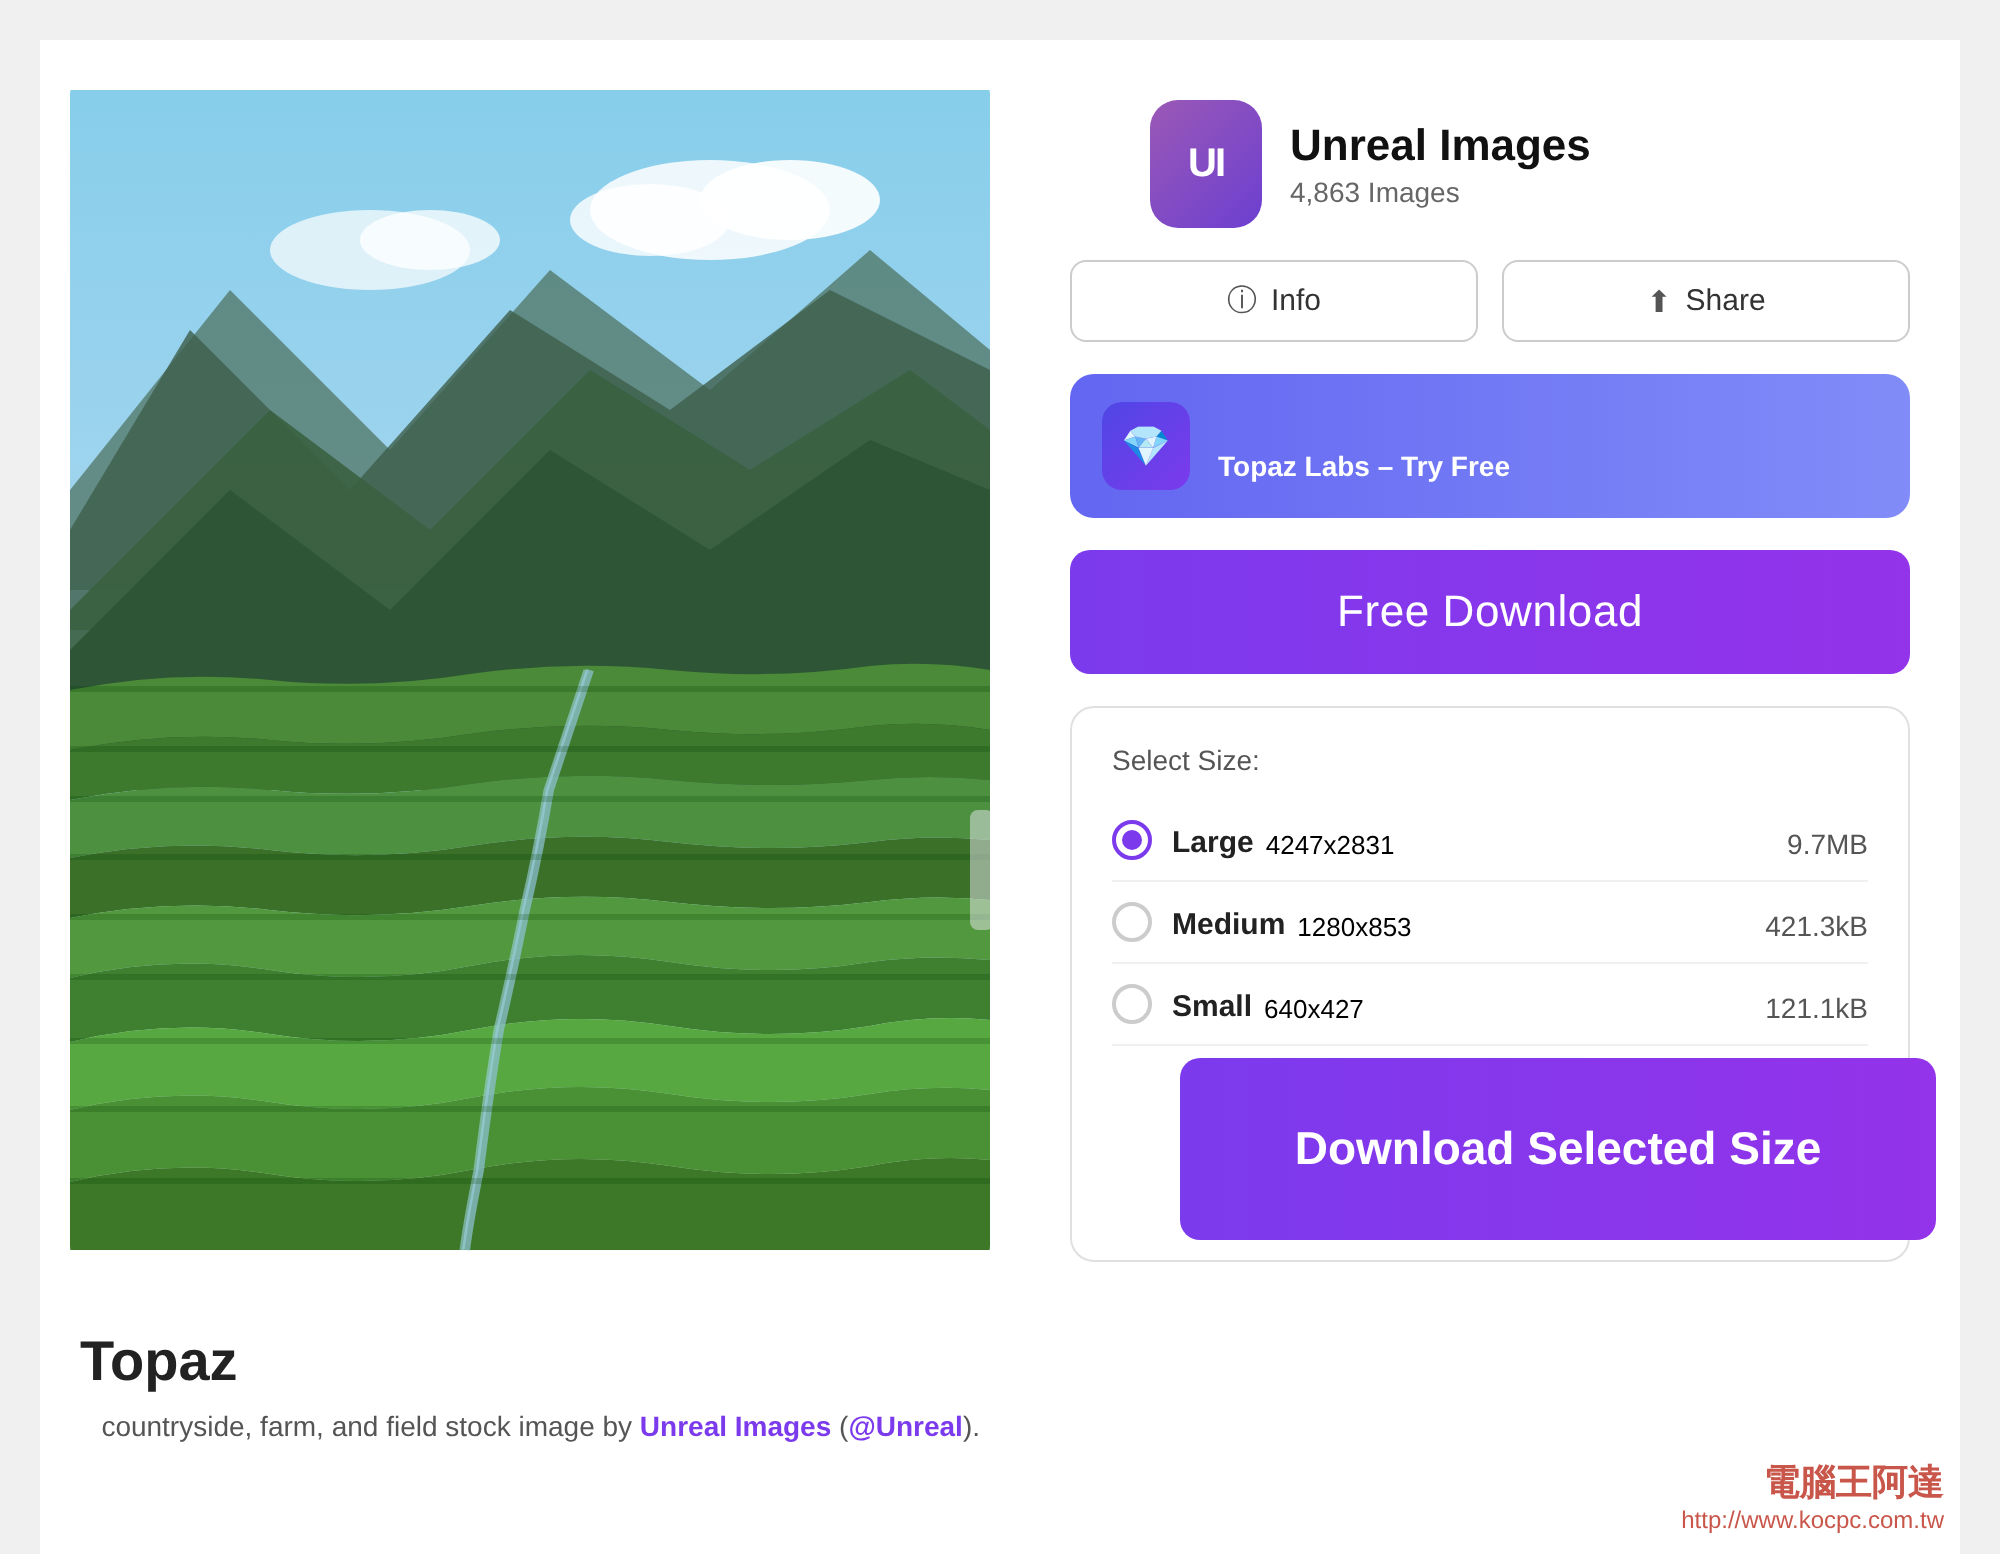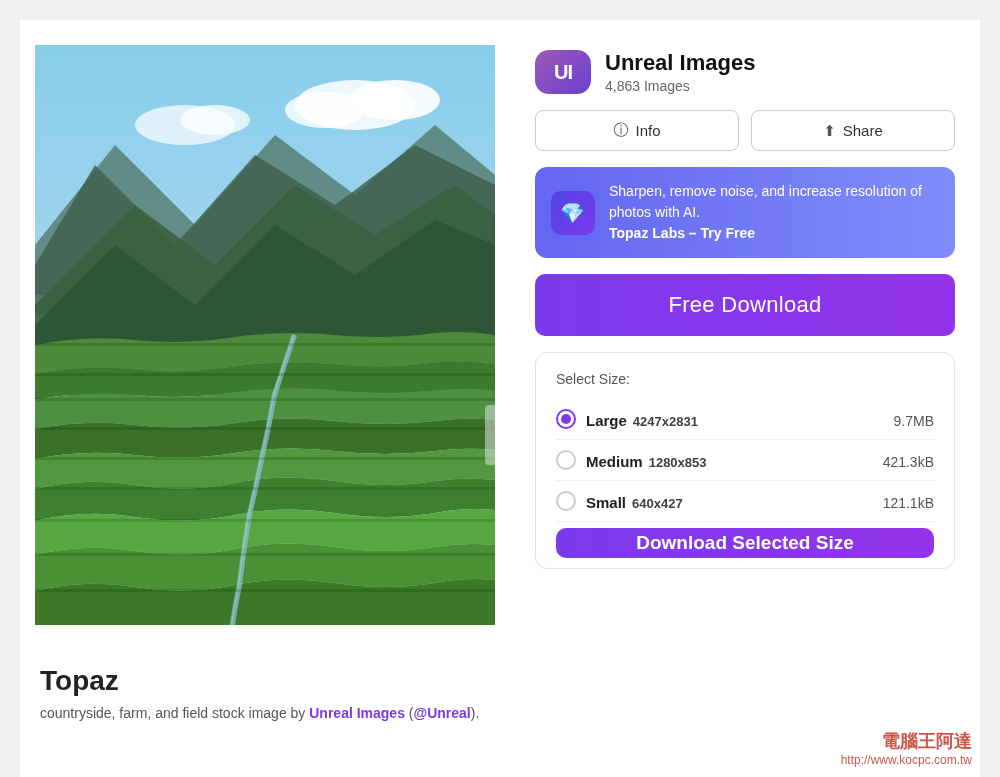--- a/index.html
+++ b/index.html
@@ -48,20 +48,21 @@
     }
     .image-title {
       font-size: 28px;
       font-weight: 700;
       color: #222;
       margin-bottom: 8px;
     }
     .image-credit {
       font-size: 14px;
       color: #555;
+      text-align: right;
     }
     .image-credit a {
       color: #7c3aed;
       text-decoration: none;
       font-weight: 600;
     }
 
     
     .right-panel {
       flex: 1;
@@ -73,31 +74,32 @@
 
     
     .brand-header {
       display: flex;
       align-items: center;
       gap: 14px;
       padding-top: 10px;
     }
     .brand-logo {
       width: 56px;
-      height: 44px;
+      height: 64px;
       border-radius: 14px;
       background: linear-gradient(135deg, #9b59b6, #6c3fd1);
       display: flex;
       align-items: center;
       justify-content: center;
       color: #fff;
       font-size: 20px;
       font-weight: 800;
       letter-spacing: -1px;
       flex-shrink: 0;
+      margin-left: 40px;
     }
     .brand-info {}
     .brand-name {
       font-size: 22px;
       font-weight: 700;
       color: #111;
     }
     .brand-count {
       font-size: 14px;
       color: #666;
@@ -216,44 +218,45 @@
       border-radius: 50%;
       background: #7c3aed;
     }
     .size-name {
       font-weight: 700;
       font-size: 15px;
       color: #222;
     }
     .size-dims {
       font-size: 13px;
-      color: #404040;
+      color: #000000;
       margin-left: 6px;
-      font-weight: 700;
+      font-weight: 400;
     }
     .size-file {
       margin-left: auto;
       font-size: 14px;
       color: #555;
       font-weight: 500;
     }
 
     
     .btn-download-selected {
       background: linear-gradient(90deg, #7c3aed, #9333ea);
       color: #fff;
       border: none;
       border-radius: 10px;
-      padding: 4px;
-      font-size: 19px;
+      padding: 32px;
+      font-size: 23px;
       font-weight: 700;
       cursor: pointer;
       width: 100%;
       margin-top: 6px;
       transition: opacity 0.15s;
+      margin-left: 34px;
     }
 
     
     .watermark {
       position: absolute;
       bottom: 30px;
       right: 8px;
       text-align: right;
       opacity: 0.85;
     }
@@ -359,21 +362,20 @@
       </button>
       <button class="btn-outline">
         <span class="btn-icon">⬆</span>
         <span>Share</span>
       </button>
     </div>
 
     <div class="topaz-banner">
       <div class="topaz-icon">💎</div>
       <div class="topaz-text">
-        <span>Sharpen, remove noise, and increase resolution of photos with AI.</span>
         <br>
         <span class="topaz-cta">Topaz Labs – Try Free</span>
       </div>
     </div>
 
     <button class="btn-free-download">Free Download</button>
 
     <div class="size-selector">
       <div class="size-label">Select Size:</div>
 

